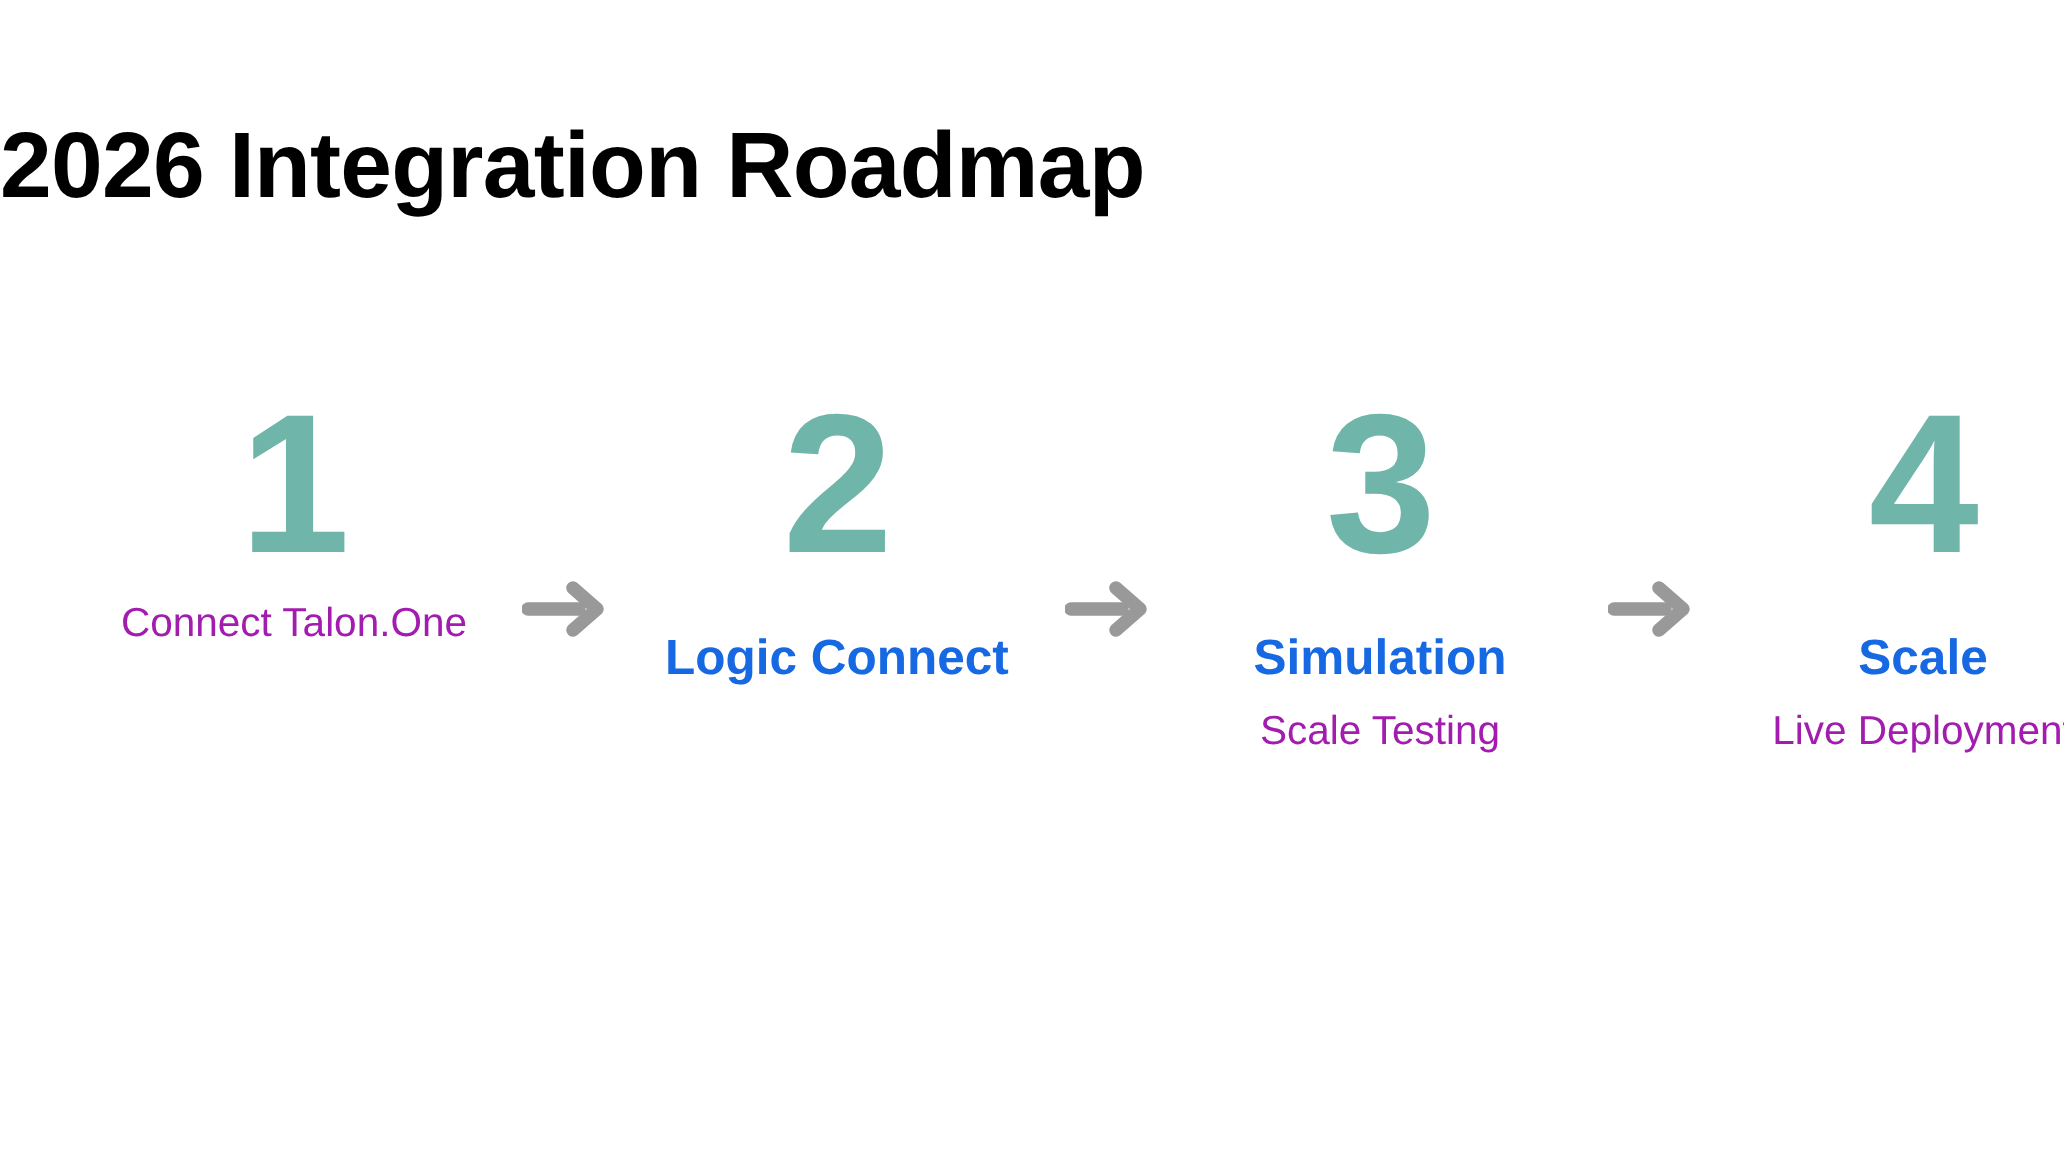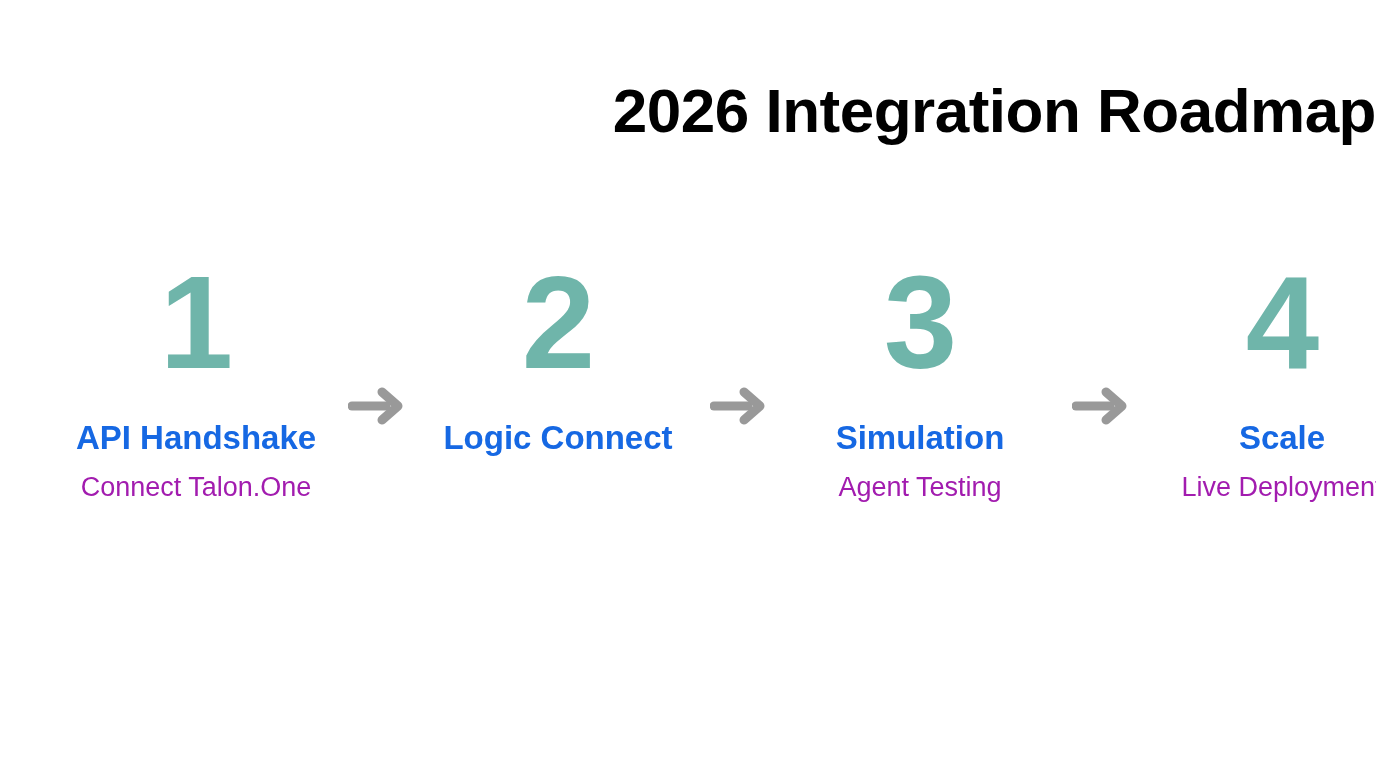--- a/index.html
+++ b/index.html
@@ -19,21 +19,21 @@
     height: 768px;
     background: #ffffff;
   }
 
   
   #title {
     position: absolute;
     top: 78px;
     left: 0;
     width: 1376px;
-    text-align: right;
+    text-align: left;
     font-size: 62px;
     font-weight: 700;
     letter-spacing: -0.5px;
     color: #000000;
     line-height: 1.05;
     white-space: nowrap;
   }
 
   
   #steps {
@@ -106,21 +106,20 @@
 <body>
 
 <div id="slide">
 
   <div id="title">2026 Integration Roadmap</div>
 
   <div id="steps">
 
     <div class="step">
       <div class="step-number">1</div>
-      <div class="step-title">API Handshake</div>
       <div class="step-caption">Connect Talon.One</div>
     </div>
 
     <div class="arrow">
       <svg width="58" height="40" viewBox="0 0 58 40" aria-hidden="true">
         <path d="M4 20 H38" stroke="#999999" stroke-width="9" stroke-linecap="round" fill="none"></path>
         <path d="M34 6 L50 20 L34 34" stroke="#999999" stroke-width="9" stroke-linecap="round" stroke-linejoin="round" fill="none"></path>
       </svg>
     </div>
 
@@ -132,21 +131,21 @@
     <div class="arrow">
       <svg width="58" height="40" viewBox="0 0 58 40" aria-hidden="true">
         <path d="M4 20 H38" stroke="#999999" stroke-width="9" stroke-linecap="round" fill="none"></path>
         <path d="M34 6 L50 20 L34 34" stroke="#999999" stroke-width="9" stroke-linecap="round" stroke-linejoin="round" fill="none"></path>
       </svg>
     </div>
 
     <div class="step">
       <div class="step-number">3</div>
       <div class="step-title">Simulation</div>
-      <div class="step-caption">Agent Testing</div>
+      <div class="step-caption">Scale Testing</div>
     </div>
 
     <div class="arrow">
       <svg width="58" height="40" viewBox="0 0 58 40" aria-hidden="true">
         <path d="M4 20 H38" stroke="#999999" stroke-width="9" stroke-linecap="round" fill="none"></path>
         <path d="M34 6 L50 20 L34 34" stroke="#999999" stroke-width="9" stroke-linecap="round" stroke-linejoin="round" fill="none"></path>
       </svg>
     </div>
 
     <div class="step">

